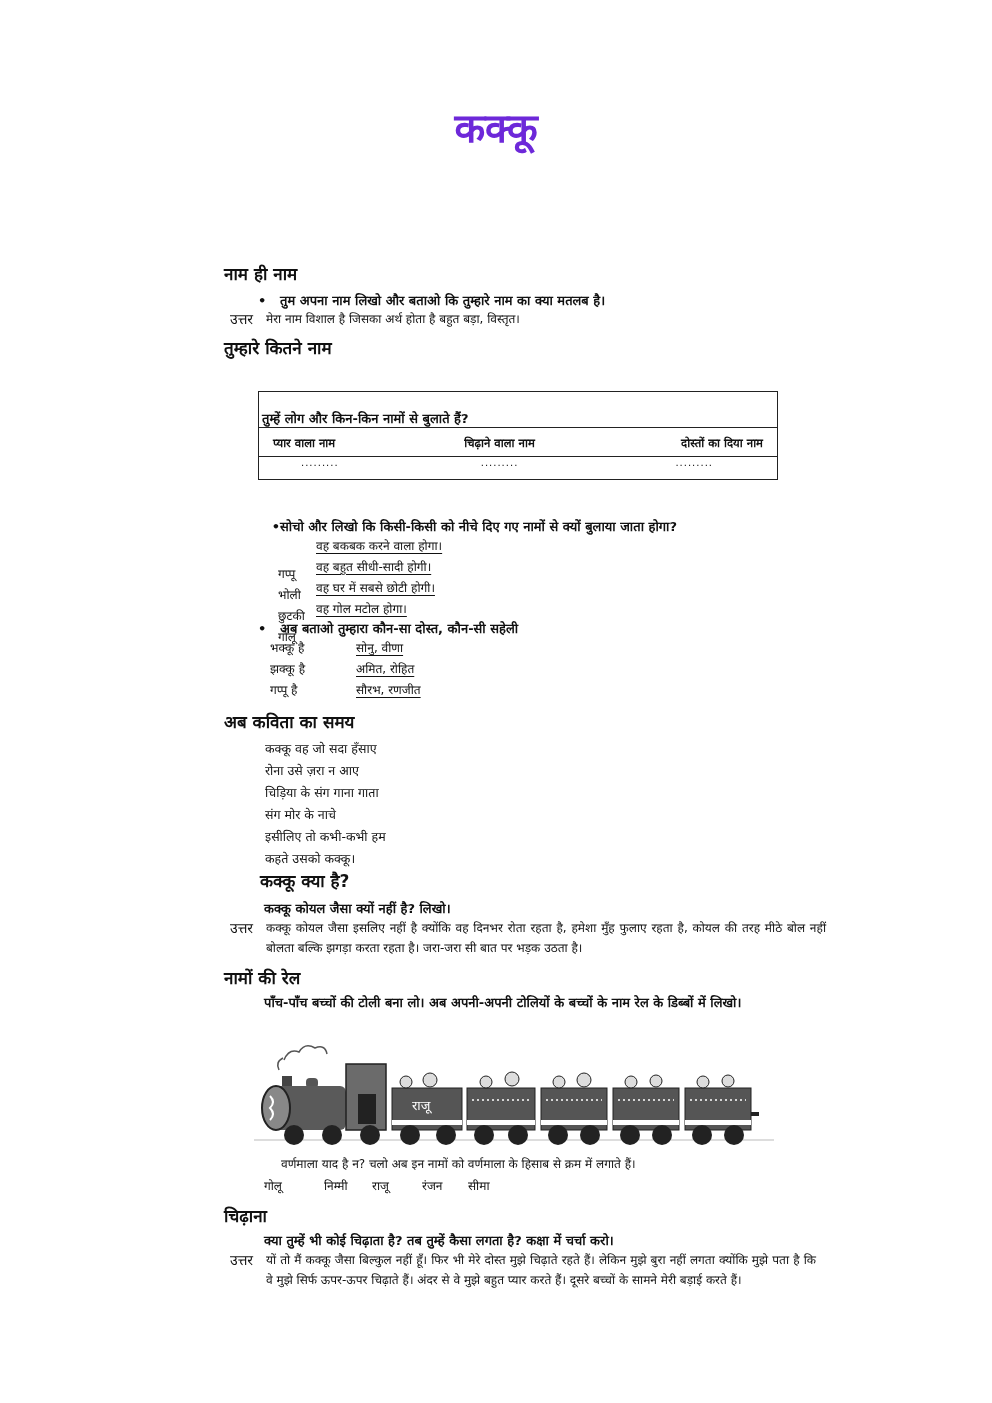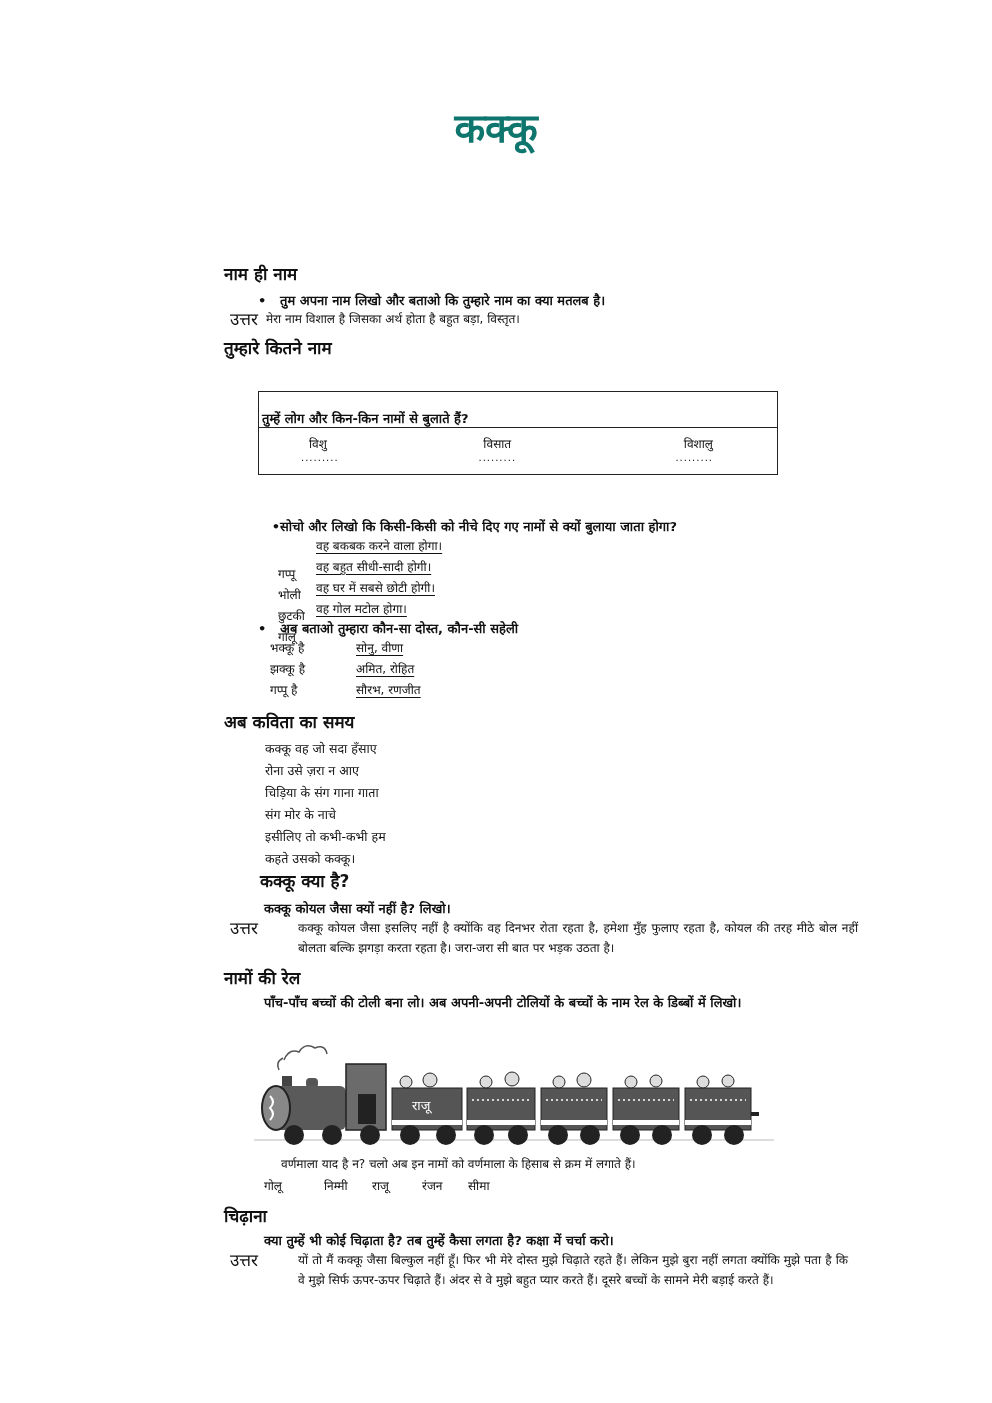--- a/index.html
+++ b/index.html
@@ -1,40 +1,40 @@
 <!DOCTYPE html>
 <html><head>
 <meta charset="utf-8">
 <style>
   html, body { margin: 0; padding: 0; background: #ffffff; }
   body { width: 992px; height: 1403px; position: relative; overflow: hidden;
          font-family: "DejaVu Sans", sans-serif; color: #111; }
   .abs { position: absolute; }
   .title { left: 0; width: 992px; top: 108px; text-align: center; font-size: 40px;
-           font-weight: bold; color: #0f766e; line-height: 1; }
+           font-weight: bold; color: #6d28d9; line-height: 1; }
   .h2 { font-size: 17px; font-weight: bold; color: #111; left: 224px; line-height: 1; }
   .q { font-size: 13px; font-weight: bold; line-height: 1; }
   .t { font-size: 12px; line-height: 1; }
   .bullet::before { content: "\2022"; display: inline-block; width: 22px; font-size: 13px; }
   .u { text-decoration: underline; text-underline-offset: 3px; }
   table.names { position: absolute; left: 258px; top: 391px; width: 520px; border-collapse: collapse;
                 border: 1.5px solid #222; font-size: 12px; }
   table.names td { padding: 0 14px; }
   .tr-empty td { height: 35px; border-bottom: 1.5px solid #222; }
   .tr-head td { height: 28px; border-bottom: 1.5px solid #222; font-weight: bold; font-size: 11.5px; }
   .tr-val td { height: 24px; vertical-align: bottom; }
   .tr-dots td { height: 22px; font-size: 10px; letter-spacing: 1px; vertical-align: top; }
   .c1 { text-align: left; } .c2 { text-align: center; } .c3 { text-align: right; }
   .row2 { display: flex; }
   .row2 .k { width: 38px; margin-top: 28px; }
   .row3 .k { width: 86px; display: inline-block; }
   .poem div { font-size: 12.5px; height: 22px; }
   .ans { display: flex; font-size: 12px; line-height: 20px; }
-  .ans .lab { width: 36px; flex: none; font-size: 17px; }
-  .ans .body { width: 560px; text-align: justify; margin-left: 32px; }
+  .ans .lab { width: 36px; flex: none; font-size: 14px; }
+  .ans .body { width: 560px; text-align: justify; }
   .train { left: 254px; top: 1030px; width: 520px; height: 118px; }
 </style>
 </head>
 <body>
 
 <div class="abs title">कक्कू</div>
 
 <div class="abs h2" style="top:266px;">नाम ही नाम</div>
 <div class="abs q bullet" style="left:258px; top:294px;">तुम अपना नाम लिखो और बताओ कि तुम्हारे नाम का क्या मतलब है।</div>
 <div class="abs ans" style="left:230px; top:309px;">
@@ -43,24 +43,24 @@
 </div>
 
 <div class="abs h2" style="top:340px;">तुम्हारे कितने नाम</div>
 <div class="abs q" style="left:262px; top:368px;margin-top:44px;">तुम्हें लोग और किन-किन नामों से बुलाते हैं?</div>
 
 <table class="names">
   <tbody>
       <tr class="tr-empty">
         <td colspan="3"></td>
       </tr>
-  <tr class="tr-val">
-    <td class="c1" style="padding-left:50px;">विशु</td>
-    <td class="c2">विसात</td>
-    <td class="c3" style="padding-right:64px;">विशालु</td>
+  <tr class="tr-head">
+    <td class="c1">प्यार वाला नाम</td>
+    <td class="c2">चिढ़ाने वाला नाम</td>
+    <td class="c3">दोस्तों का दिया नाम</td>
   </tr>
   <tr class="tr-dots">
     <td class="c1" style="padding-left:42px;">.........</td>
     <td class="c2">.........</td>
     <td class="c3" style="padding-right:64px;">.........</td>
   </tr>
 </tbody>
   </table>
 
 <div class="abs q bullet" style="left:258px; top:520px;text-align:right;">सोचो और लिखो कि किसी-किसी को नीचे दिए गए नामों से क्यों बुलाया जाता होगा?</div>

